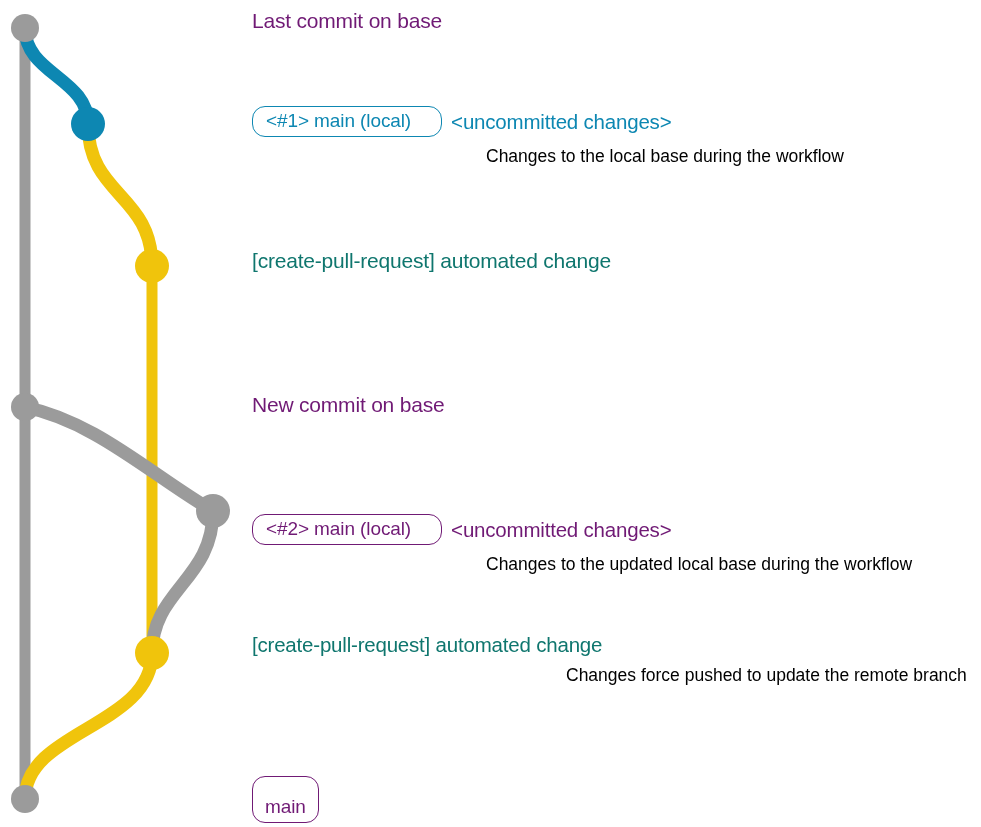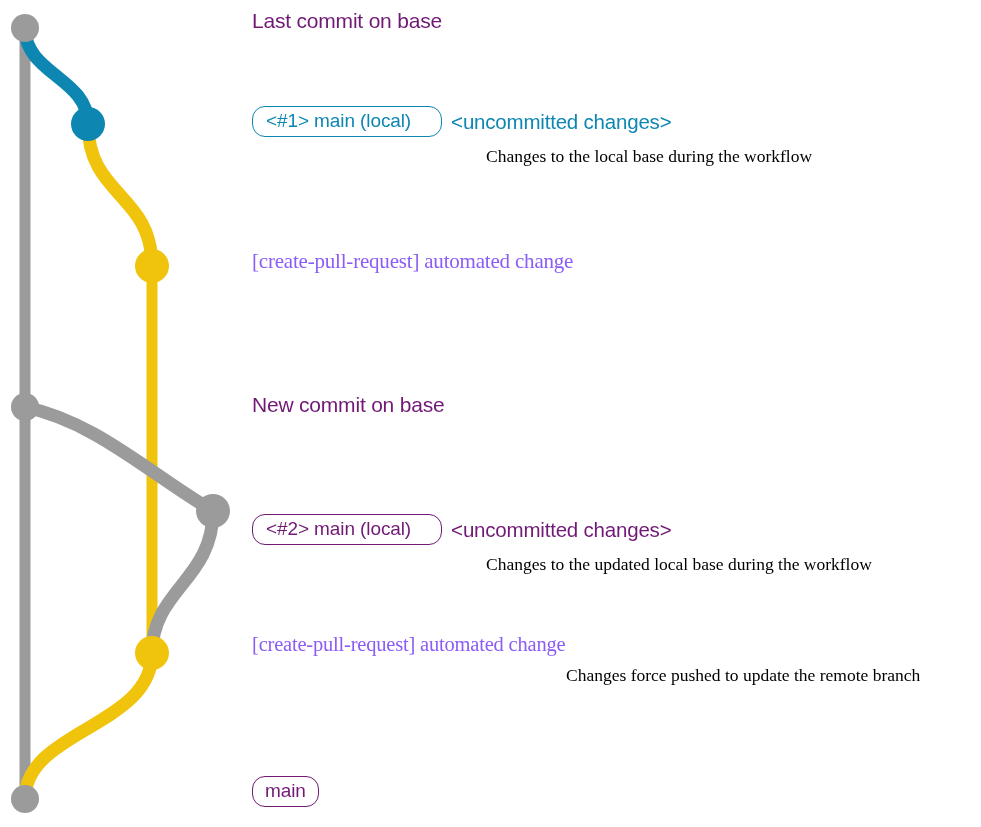--- a/index.html
+++ b/index.html
@@ -47,44 +47,44 @@
     border: 1.6px solid currentColor;
     border-radius: 13px;
     padding: 4px 30px 5px 13px;
     font-size: 19px;
     line-height: 1.05;
     letter-spacing: -0.1px;
     box-sizing: border-box;
   }
   .pill.small {
     font-size: 19px;
-    padding: 4px 12px 5px 12px;
+    padding: 20px 12px 5px 12px;
   }
 
   .headline {
     font-size: 20.5px;
     line-height: 1.05;
     letter-spacing: -0.2px;
     white-space: nowrap;
   }
   .headline.plain {
     font-size: 21px;
   }
 
   .sub {
-    font-family: Liberation Serif, serif;
+    font-family: Liberation Sans, sans-serif;
     font-size: 17.5px;
     color: #000000;
     margin-top: 9px;
     white-space: nowrap;
   }
 
   
   .c-teal   { color: #0d87b2; }
-  .c-yellow { color: #8b5cf6; font-family: Liberation Serif, serif; }
+  .c-yellow { color: #0f766e; }
   .c-gray   { color: #701a75; }
 
   
   #row-last-commit { top: 10px; }
   #row-local-1     { top: 106px; }
   #row-local-1 .sub { margin-left: 234px; }
   #row-automated-1 { top: 250px; }
   #row-automated-1 .sub { margin-left: 18px; }
   #row-new-commit  { top: 394px; }
   #row-local-2     { top: 494px; margin-top: 20px; }

